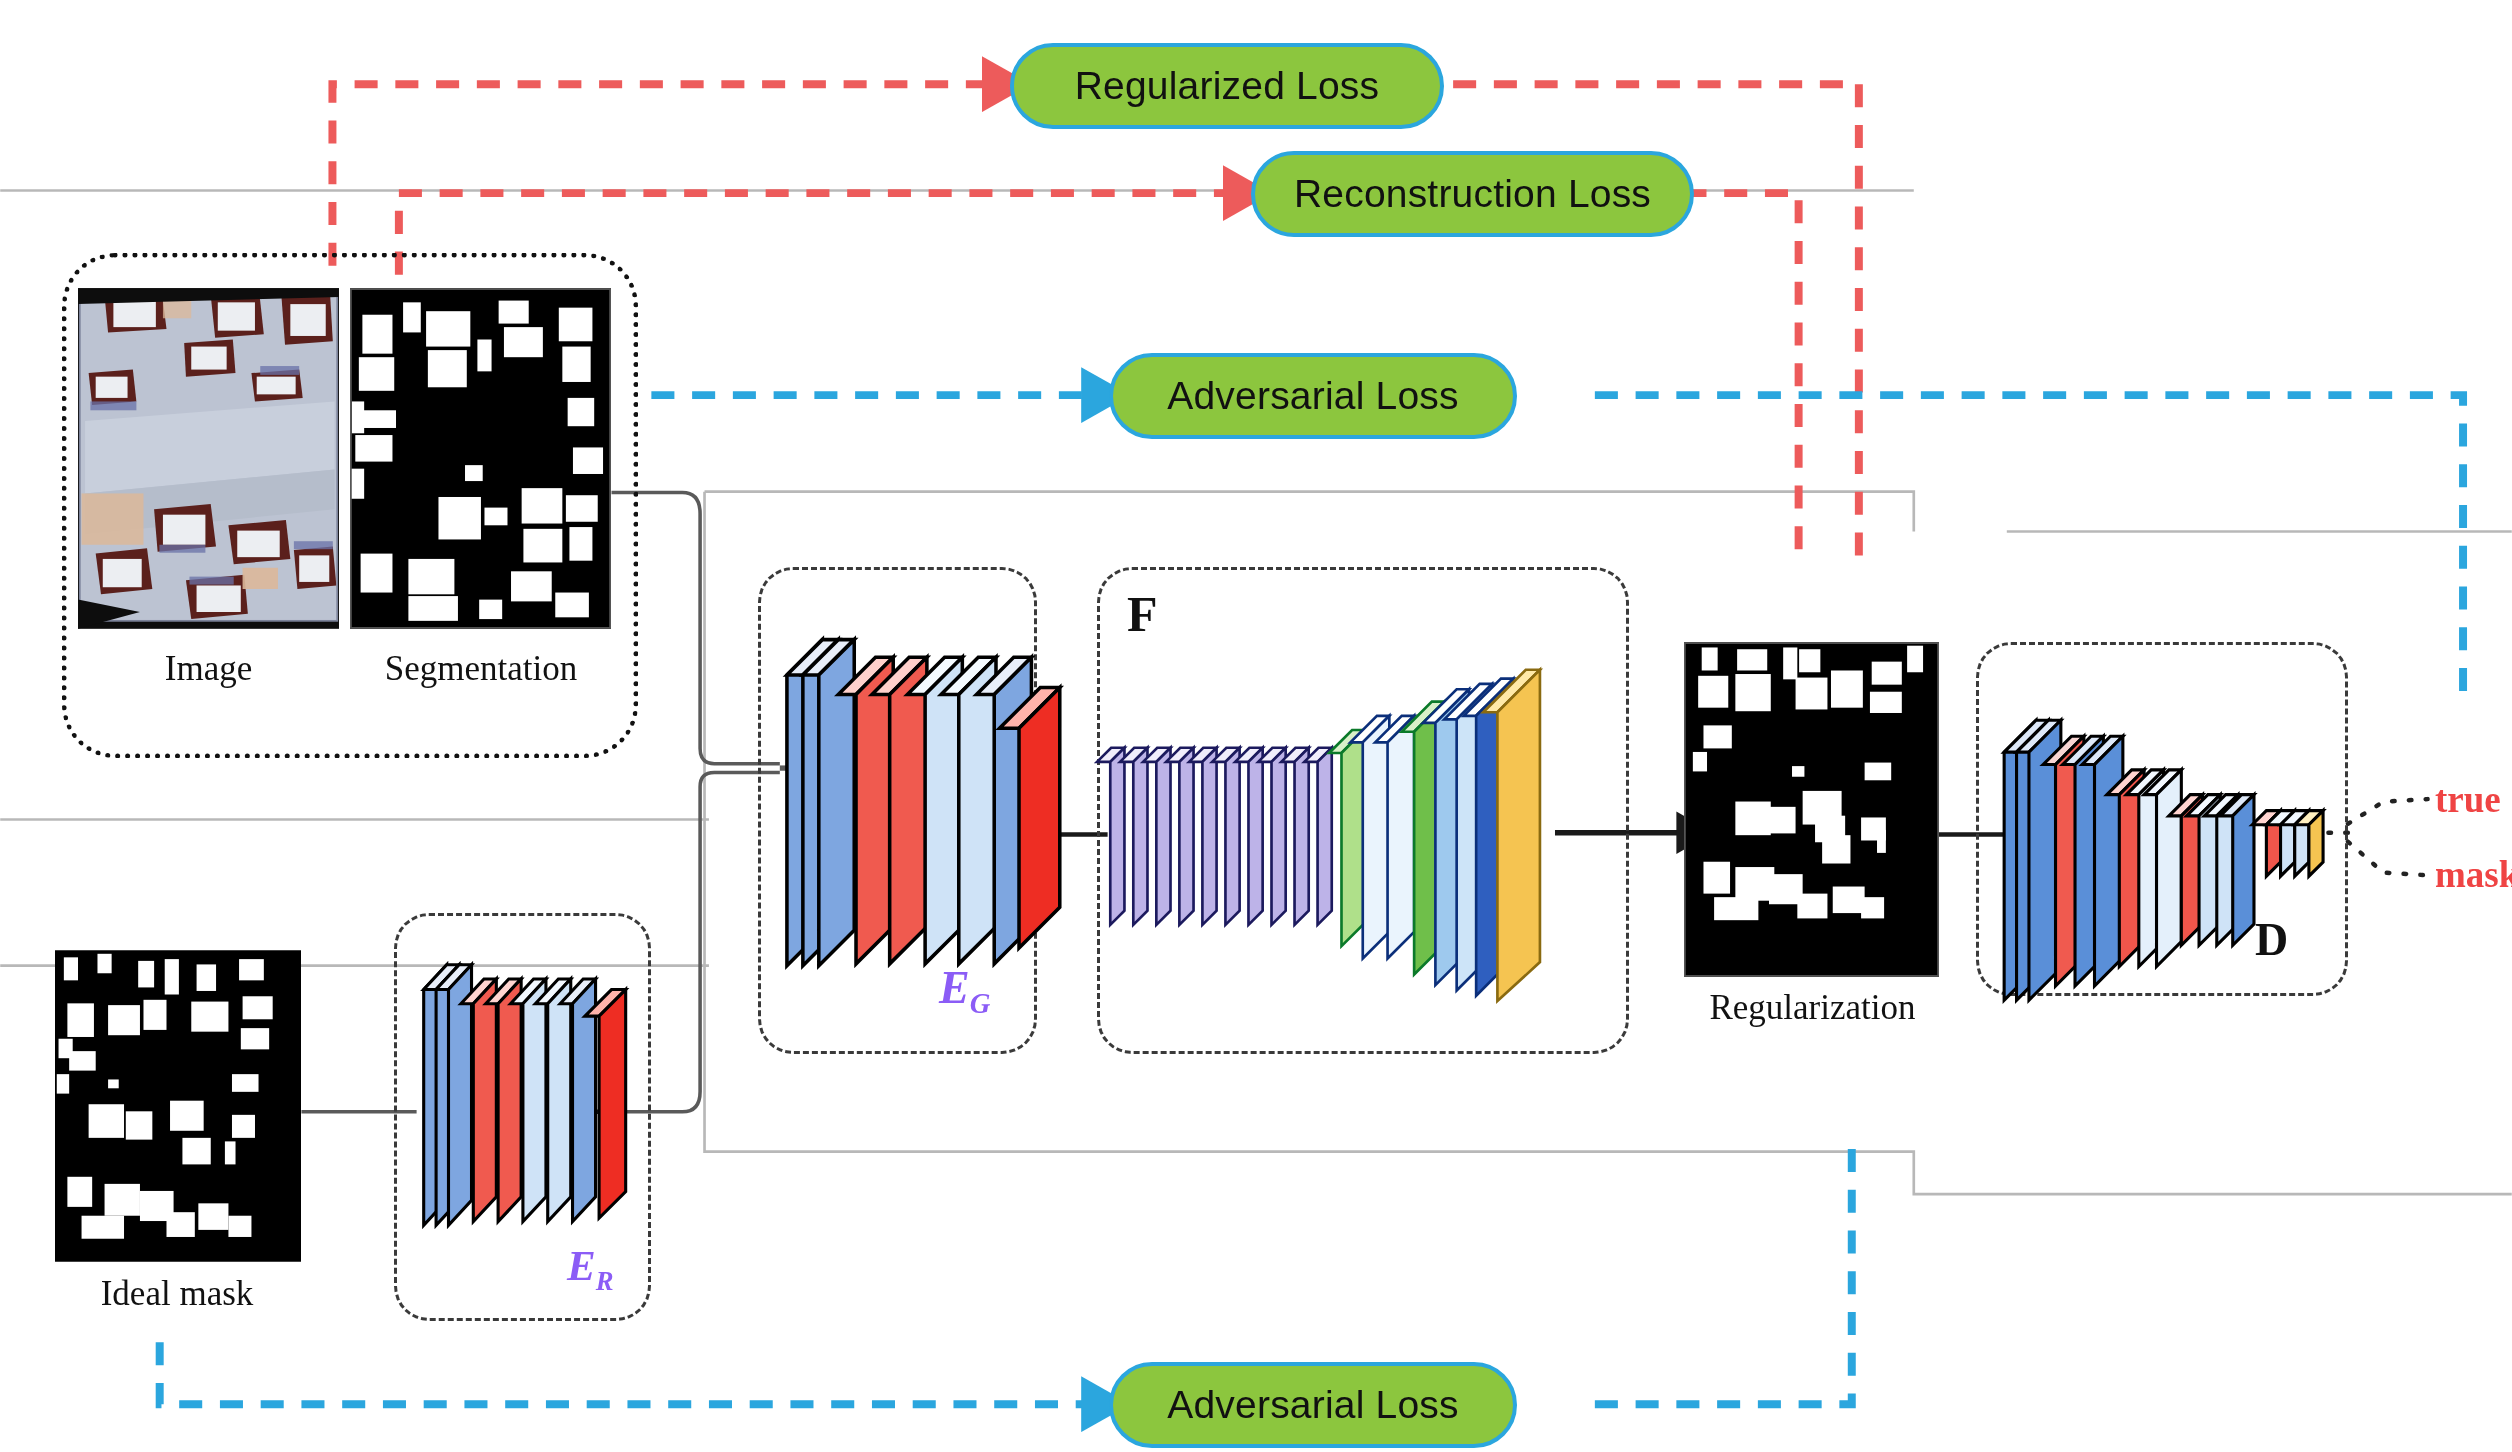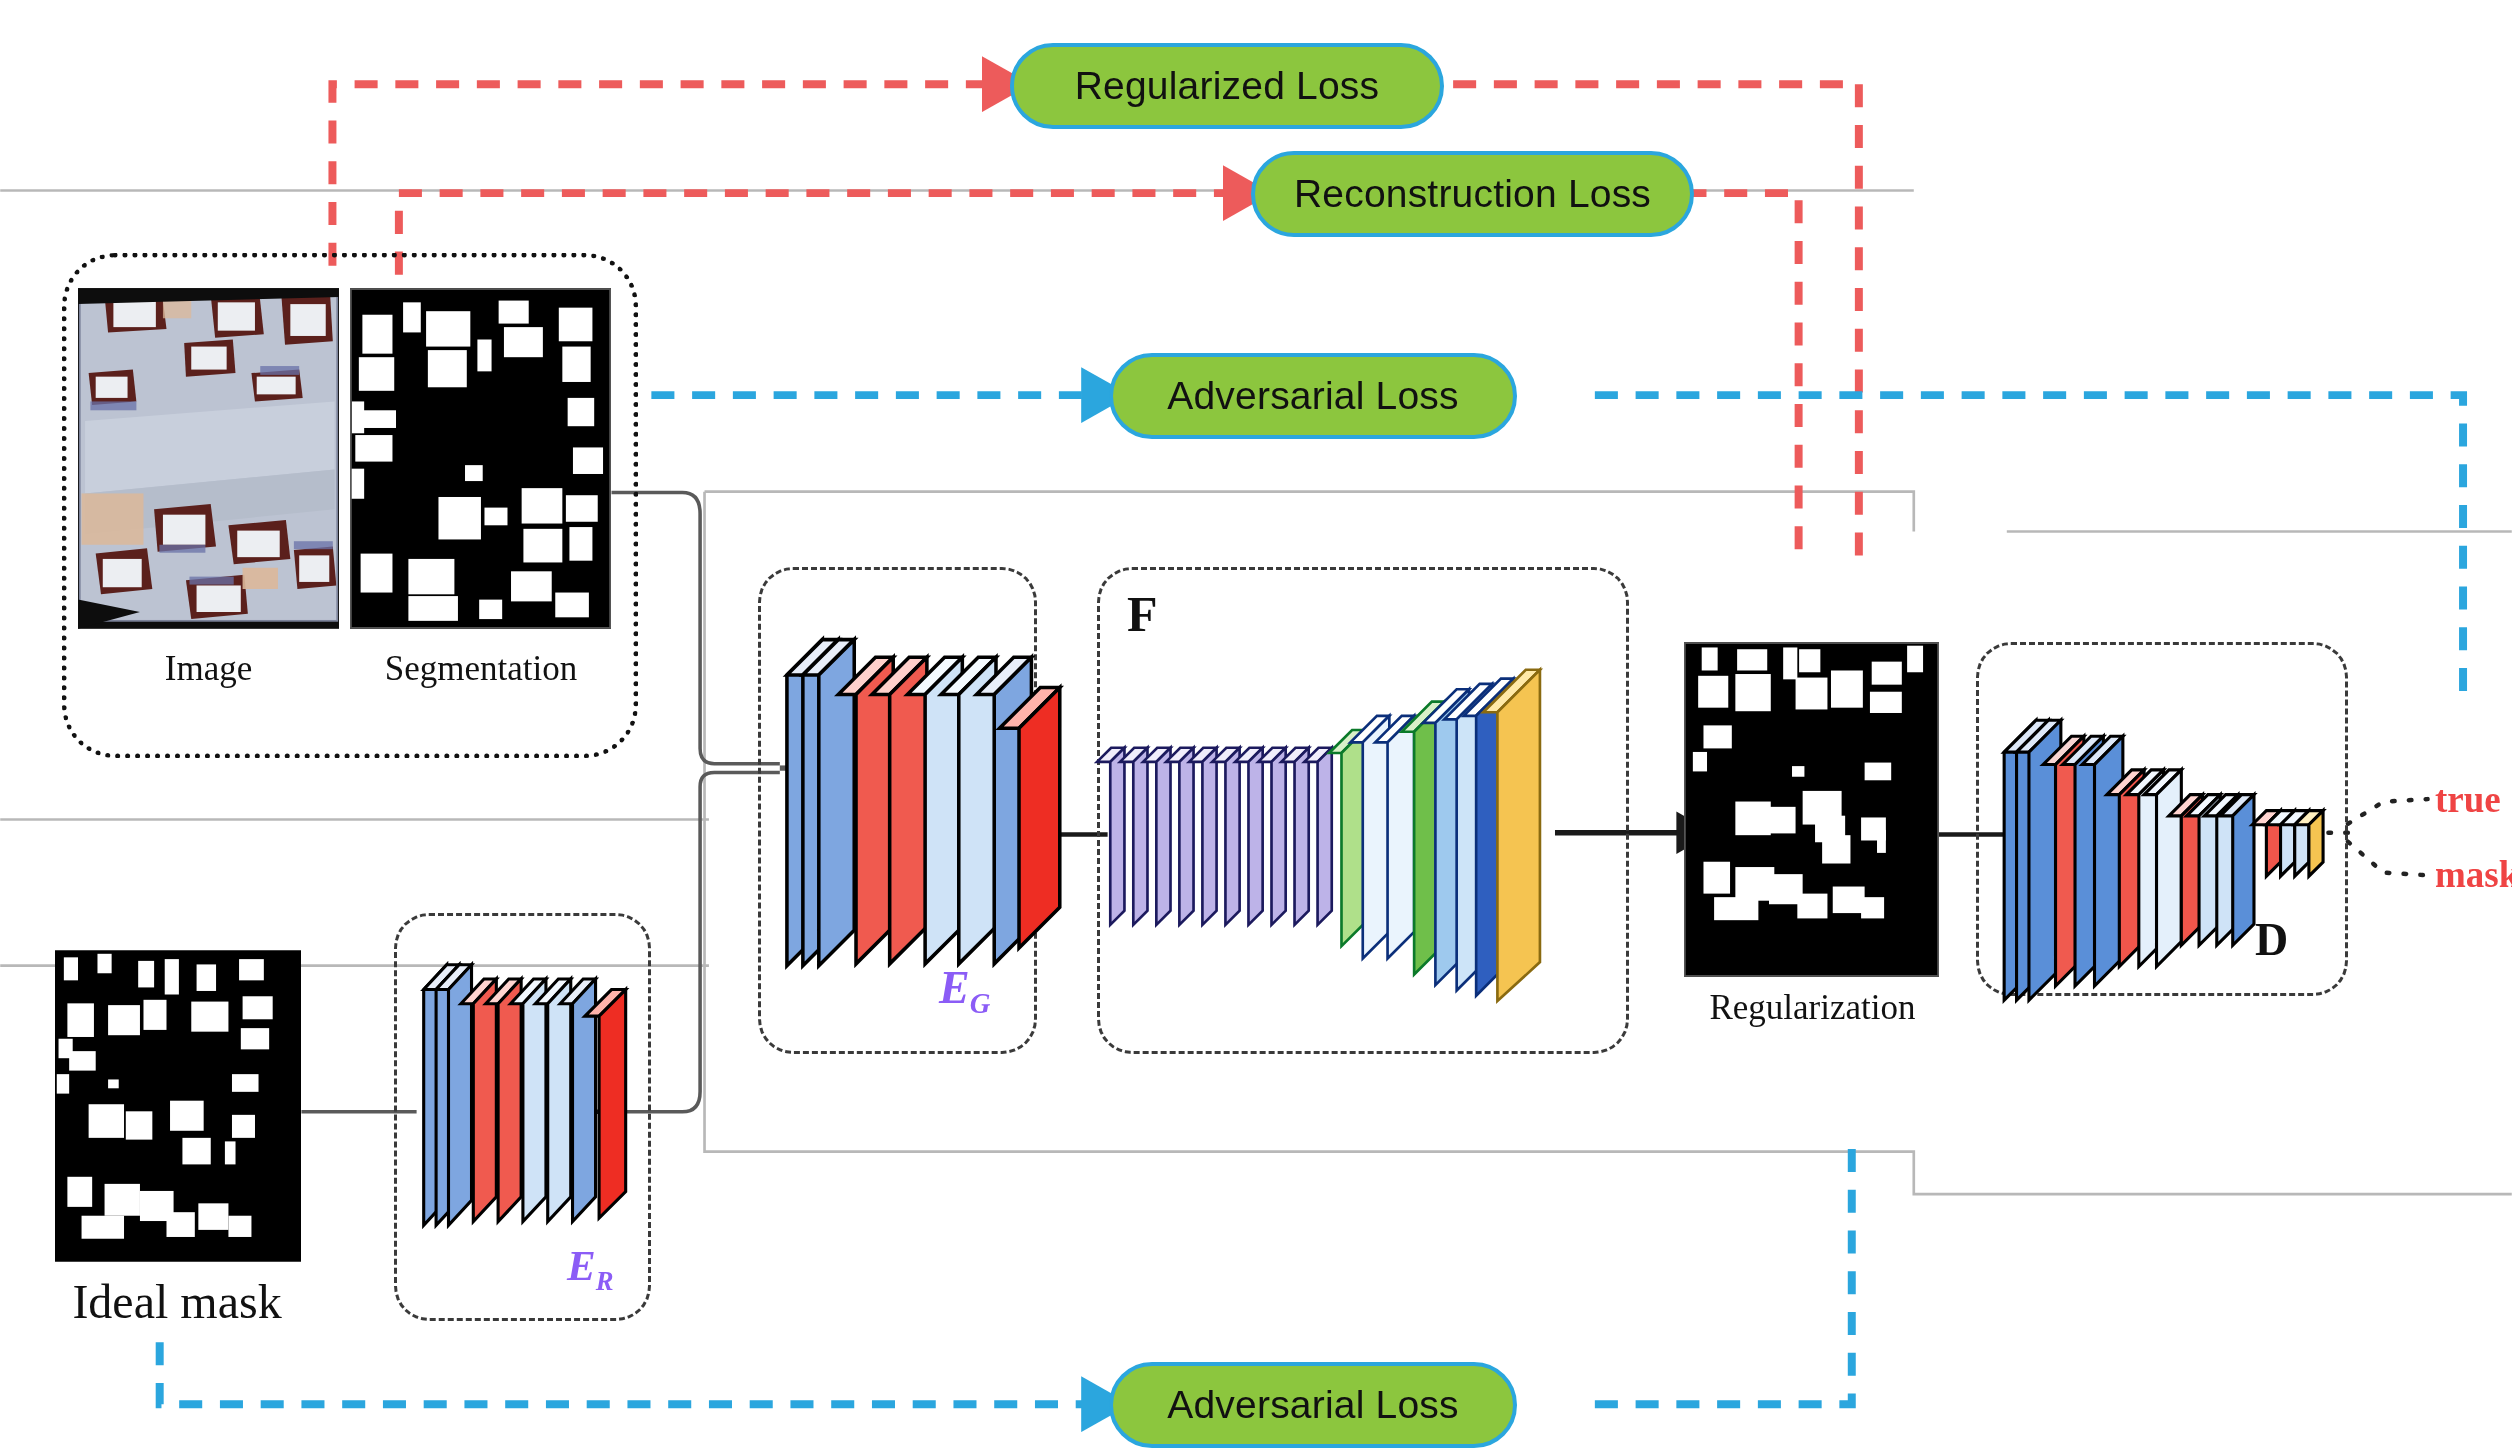--- a/index.html
+++ b/index.html
@@ -263,21 +263,21 @@
         <rect x="14" y="256" width="28" height="34"></rect>
         <rect x="56" y="264" width="40" height="36"></rect>
         <rect x="96" y="272" width="38" height="34"></rect>
         <rect x="126" y="296" width="32" height="28"></rect>
         <rect x="162" y="286" width="34" height="30"></rect>
         <rect x="196" y="300" width="26" height="24"></rect>
         <rect x="30" y="300" width="48" height="26"></rect>
       </g>
     </svg>
   </div>
-  <div class="caption" style="left:31px;top:1274px;width:292px;font-size:48px;">Ideal mask</div>
+  <div class="caption" style="left:31px;top:1274px;width:292px;font-size:35px;">Ideal mask</div>
 
   <div class="dashbox" style="left:394px;top:913px;width:257px;height:408px;"></div>
   <div class="mathlabel" style="left:567px;top:1241px;font-size:43px;">
     <span>E</span><sub>R</sub>
   </div>
 
   <svg class="layer" style="left:0;top:0;" viewBox="0 0 2835 1639" width="2512" height="1452">
     <g transform="translate(478,1055)">
 
       <g stroke="#000" stroke-width="3.5">

